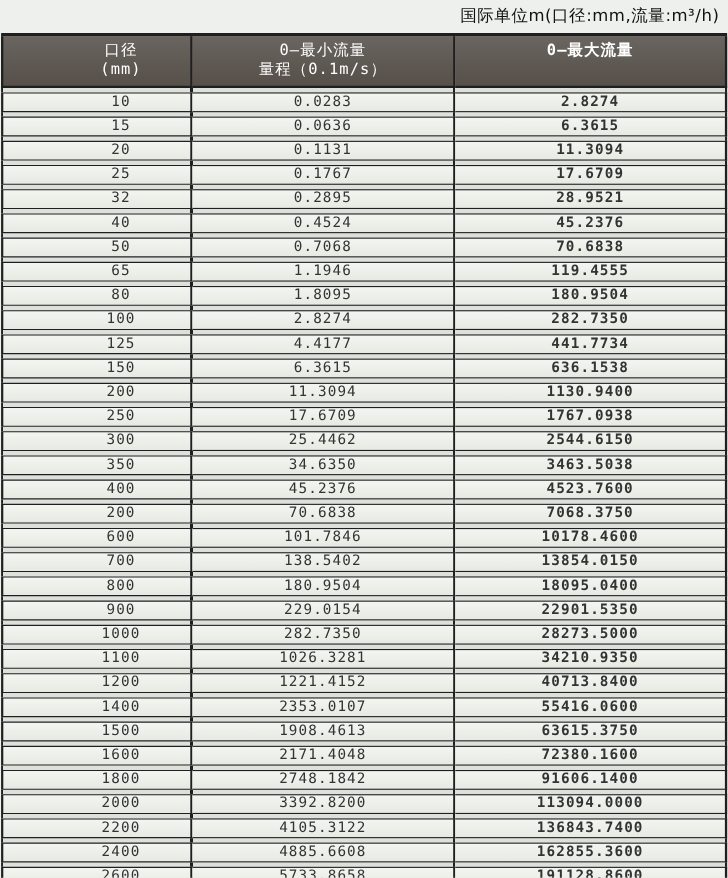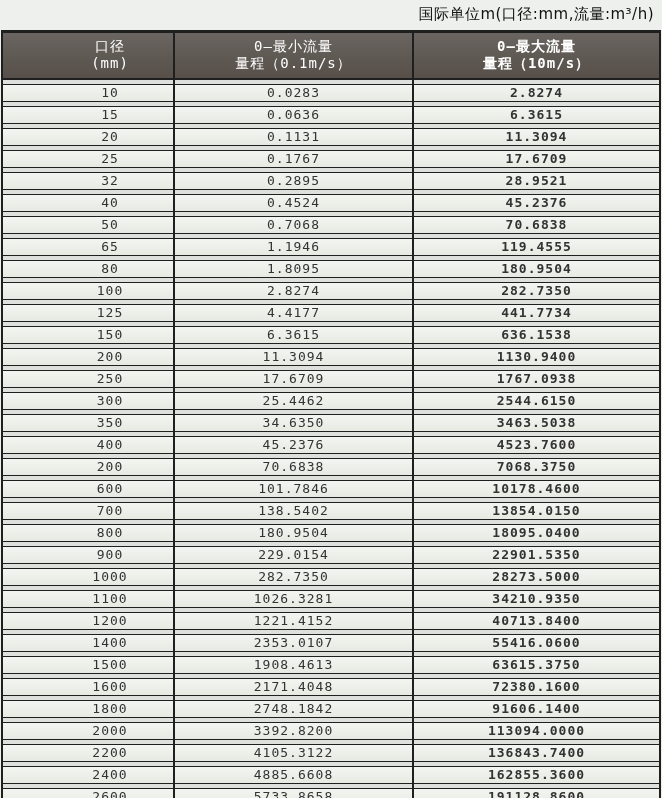--- a/index.html
+++ b/index.html
@@ -91,21 +91,20 @@
       <div class="hcell c0">
         <div class="hline">口径</div>
         <div class="hline">(mm)</div>
       </div>
       <div class="hcell c1">
         <div class="hline">0—最小流量</div>
         <div class="hline">量程（0.1m/s）</div>
       </div>
       <div class="hcell c2">
         <div class="hline">0—最大流量</div>
-        <div class="hline">量程（10m/s）</div>
       </div>
     </div>
 
   <div class="trow"><div class="cell c0">10</div><div class="cell c1">0.0283</div><div class="cell c2">2.8274</div></div>
       <div class="trow"><div class="cell c0">15</div><div class="cell c1">0.0636</div><div class="cell c2">6.3615</div></div>
       <div class="trow"><div class="cell c0">20</div><div class="cell c1">0.1131</div><div class="cell c2">11.3094</div></div>
       <div class="trow"><div class="cell c0">25</div><div class="cell c1">0.1767</div><div class="cell c2">17.6709</div></div>
       <div class="trow"><div class="cell c0">32</div><div class="cell c1">0.2895</div><div class="cell c2">28.9521</div></div>
       <div class="trow"><div class="cell c0">40</div><div class="cell c1">0.4524</div><div class="cell c2">45.2376</div></div>
       <div class="trow"><div class="cell c0">50</div><div class="cell c1">0.7068</div><div class="cell c2">70.6838</div></div>

